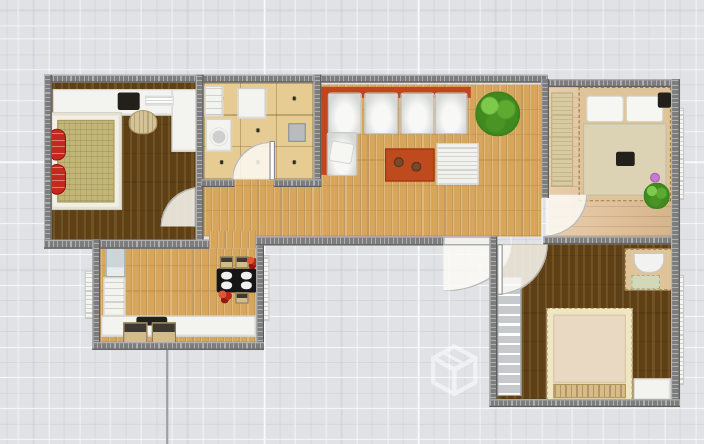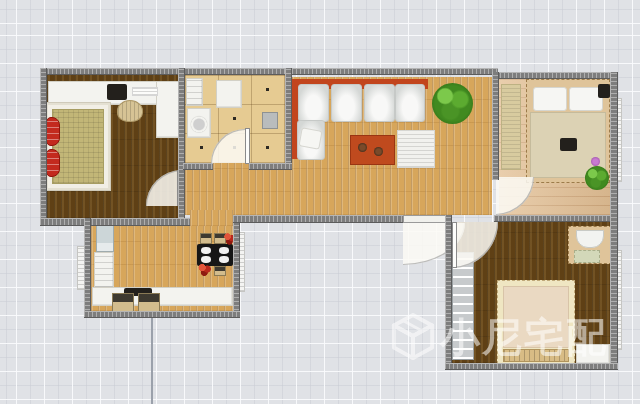--- a/index.html
+++ b/index.html
@@ -218,15 +218,14 @@
       <div class="abs wall wall-h" style="left: 84px; top: 311px; width: 156px; height: 7px;"></div>
       <div class="abs guide" style="left: 151px; top: 318px; width: 2px; height: 86px;"></div>
     </div>
   <div class="watermark">
     <svg width="46" height="50" viewBox="0 0 48 52" fill="none" stroke="#ffffff" stroke-width="4" stroke-linejoin="round">
       <path d="M24 3 L44 14 L24 25 L4 14 Z"></path>
       <path d="M4 14 L4 37 L24 48 L24 25 Z"></path>
       <path d="M44 14 L44 37 L24 48 L24 25 Z"></path>
       <path d="M14 9 L34 20" stroke-width="3"></path>
     </svg>
-    <span class="wm-text">小尼宅配</span>
   </div>
 </div>
 
 </body></html>

